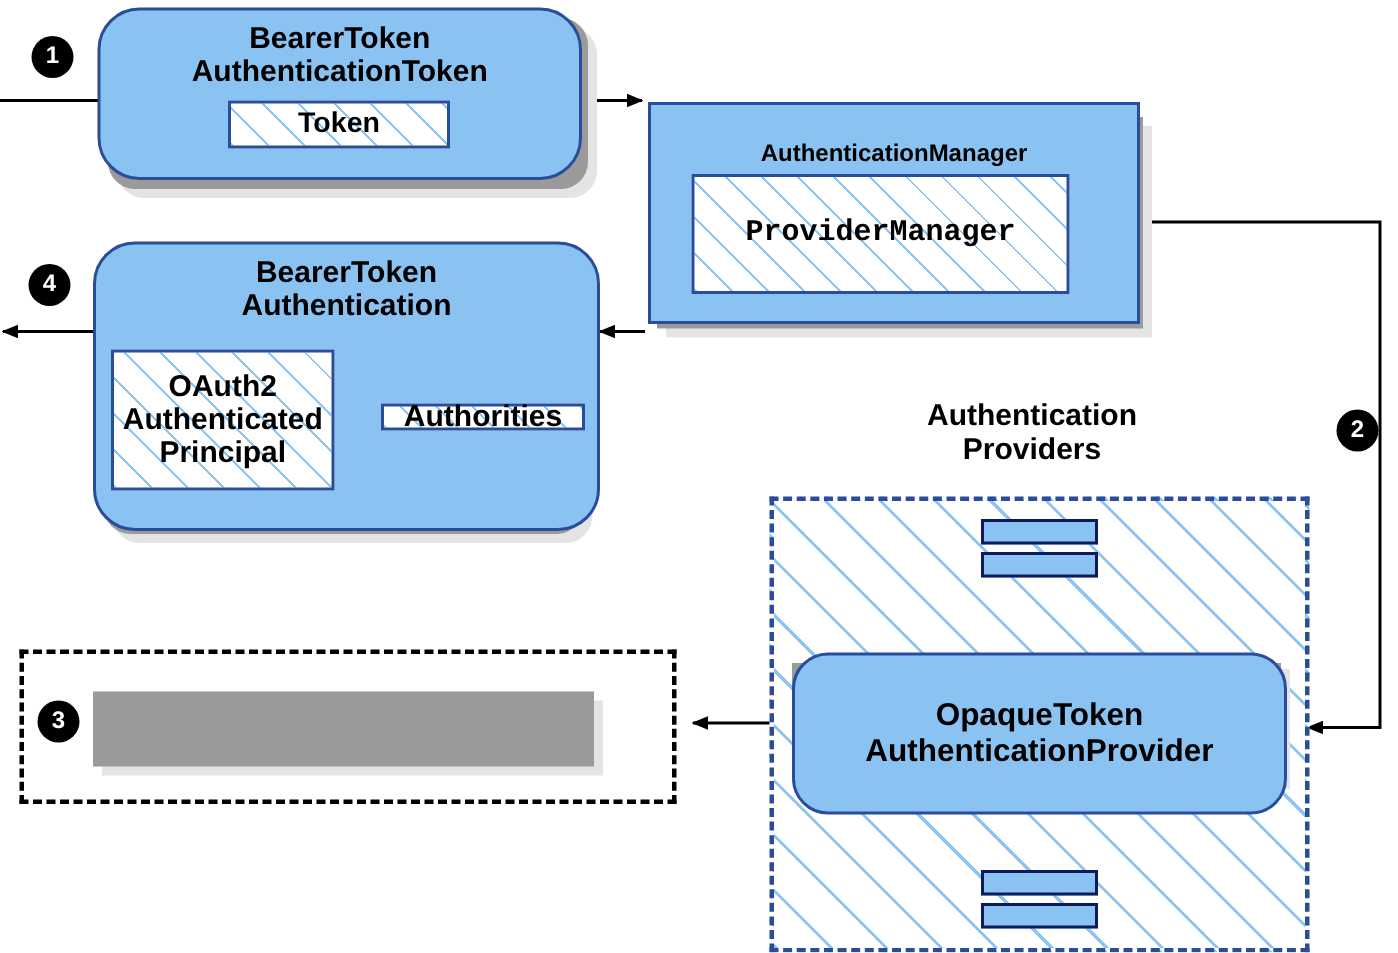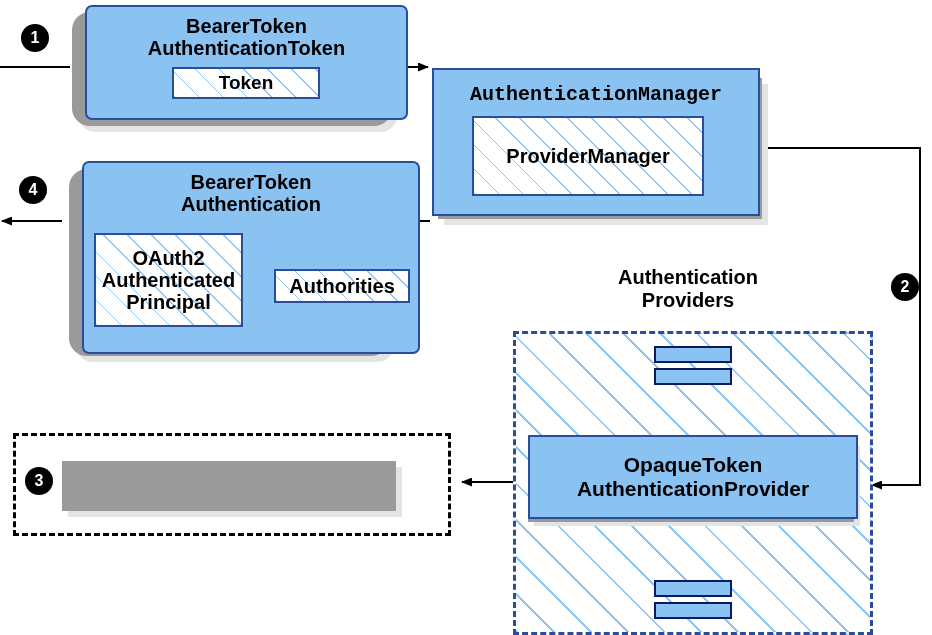--- a/index.html
+++ b/index.html
@@ -31,21 +31,21 @@
   .node {
     position: absolute;
     box-sizing: border-box;
     background: #8AC2F2;
     border: 2px solid #2A4D9B;
     color: #000000;
     font-weight: bold;
     text-align: center;
     line-height: 1.12;
   }
-  .node.rounded { border-radius: 7px; margin-left: 20px; }
+  .node.rounded { border-radius: 28px; }
 
   .shadow-dark, .shadow-light {
     position: absolute;
     box-sizing: border-box;
   }
   .shadow-dark { background: #9A9A9A; }
   .shadow-light { background: #E4E4E4; }
   .shadow-dark.rounded, .shadow-light.rounded { border-radius: 18px; }
 
   .node-title {
@@ -179,50 +179,50 @@
   <div class="shadow-dark rounded" style="left:72px; top:12px; width:320px; height:114px;"></div>
   <div class="node rounded" style="left:65px; top:5px; width:323px; height:115px;">
     <div class="node-title" style="top:8px; font-size:20px;">BearerToken
 AuthenticationToken</div>
     <div class="hatch-box" style="left:85px; top:60px; width:148px; height:32px; font-size:19px;">Token</div>
   </div>
 
   <div class="shadow-light" style="left:444px; top:84px; width:324px; height:141px;"></div>
   <div class="shadow-dark" style="left:438px; top:78px; width:324px; height:141px;"></div>
   <div class="node" style="left:432px; top:68px; width:328px; height:148px;">
-    <div class="node-title" style="top:14px; font-size:20px;font-family:Liberation Mono, monospace;">AuthenticationManager</div>
-    <div class="hatch-box" style="left:38px; top:46px; width:232px; height:80px; font-size:20px;">ProviderManager</div>
+    <div class="node-title" style="top:24px; font-size:16px;">AuthenticationManager</div>
+    <div class="hatch-box" style="left:27px; top:46px; width:252px; height:80px; font-size:20px;font-family:Liberation Mono, monospace;">ProviderManager</div>
   </div>
 
   <div class="badge" style="left:20px; top:177px;">4</div>
 
   <div class="shadow-light rounded" style="left:75px; top:175px; width:320px; height:187px;"></div>
   <div class="shadow-dark rounded" style="left:69px; top:169px; width:320px; height:187px;"></div>
   <div class="node rounded" style="left:62px; top:161px; width:338px; height:193px;">
     <div class="node-title" style="top:8px; font-size:20px;">BearerToken
 Authentication</div>
     <div class="hatch-box" style="left:10px; top:70px; width:149px; height:94px; font-size:20px;">OAuth2
 Authenticated
 Principal</div>
-    <div class="hatch-box" style="left:190px; top:106px; width:136px; height:34px; font-size:20px;">Authorities</div>
+    <div class="hatch-box" style="left:190px; top:106px; width:136px; height:18px; font-size:20px;">Authorities</div>
   </div>
 
   <div class="plain-text" style="left:588px; top:266px; width:200px; font-size:20px;">Authentication
 Providers</div>
 
   <div class="badge" style="left:892px; top:274px;">2</div>
 
   <div class="dashed-blue-hatch" style="left:513px; top:331px; width:360px; height:304px;"></div>
 
   <div class="bar" style="left:654px; top:346px; width:78px; height:17px;"></div>
   <div class="bar" style="left:654px; top:368px; width:78px; height:17px;"></div>
 
   <div class="shadow-light" style="left:534px; top:446px; width:326px; height:80px;"></div>
   <div class="shadow-dark" style="left:528px; top:442px; width:326px; height:80px;"></div>
-  <div class="node" style="left:528px; top:435px; width:330px; height:84px; display:flex; align-items:center; justify-content:center; font-size:21px; white-space:pre-line;">OpaqueToken
+  <div class="node" style="left:528px; top:435px; width:330px; height:108px; display:flex; align-items:center; justify-content:center; font-size:21px; white-space:pre-line;border-radius:24px;">OpaqueToken
 AuthenticationProvider</div>
 
   <div class="bar" style="left:654px; top:580px; width:78px; height:17px;"></div>
   <div class="bar" style="left:654px; top:602px; width:78px; height:17px;"></div>
 
   <div class="dashed-black" style="left:13px; top:433px; width:438px; height:103px;"></div>
 
   <div class="badge" style="left:26px; top:468px;">3</div>
 
   <div class="shadow-light" style="left:68px; top:467px; width:334px; height:50px;"></div>

